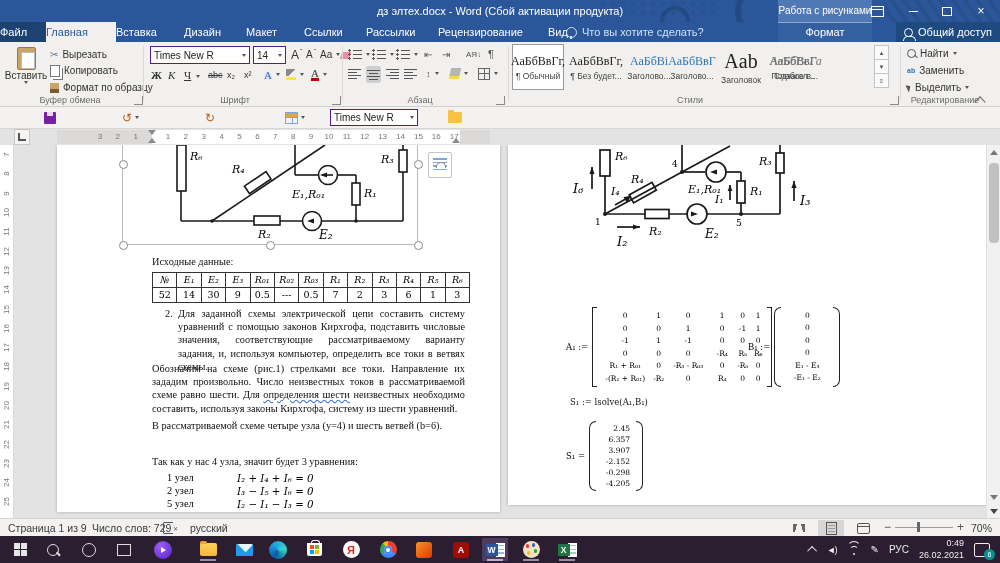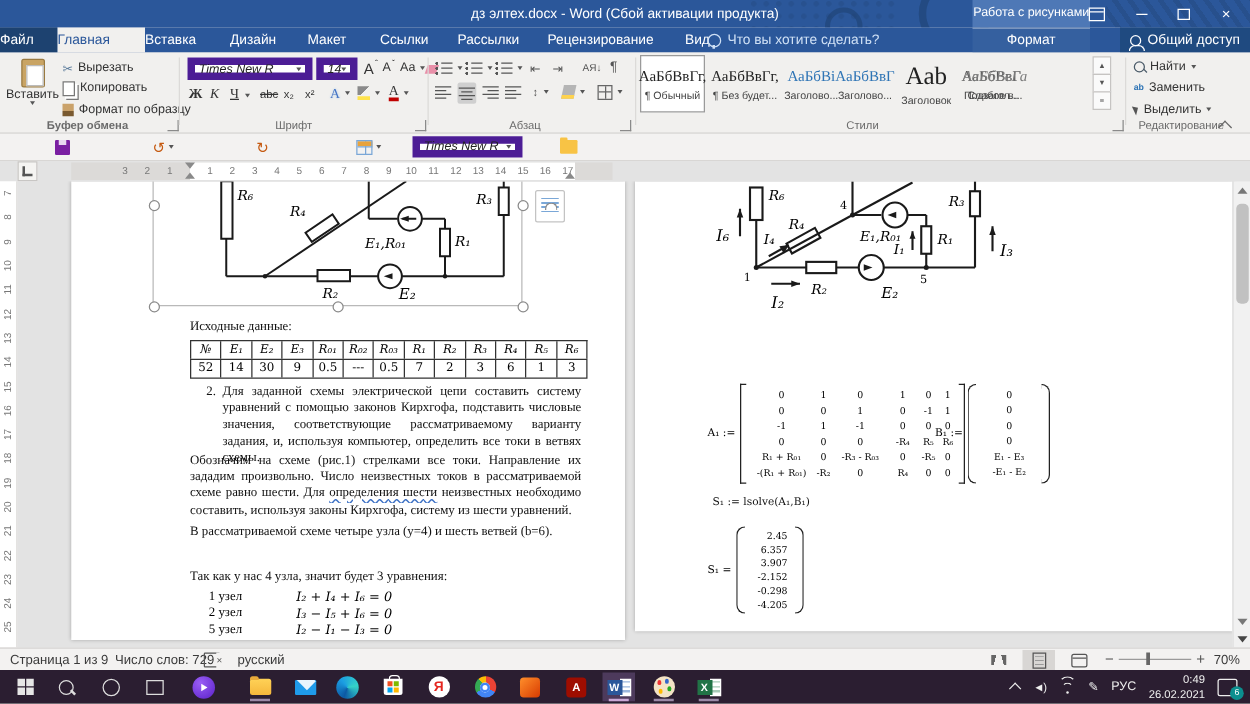--- a/index.html
+++ b/index.html
@@ -39,22 +39,22 @@
     justify-content:center;gap:5px;color:#fff;font-size:11px;}
   .ic-person{width:7px;height:7px;border:1px solid #fff;border-radius:50%;position:relative;display:block;}
   .ic-person:after{content:"";position:absolute;left:-2px;top:7px;width:11px;height:4px;border:1px solid #fff;border-bottom:none;border-radius:5px 5px 0 0;}
 
   
   .ribbon{position:absolute;left:0;top:42px;width:1000px;height:65px;background:#f1f0ee;border-bottom:1px solid #d2d0ce;box-sizing:border-box;}
   .rsep{position:absolute;top:4px;width:1px;height:54px;background:#dcdad8;}
   .glabel{position:absolute;top:53px;font-size:9px;color:#6b6b6b;text-align:center;}
   .launcher{position:absolute;top:54px;width:8px;height:8px;border-right:1px solid #8a8a8a;border-bottom:1px solid #8a8a8a;}
   .smallbtn{position:absolute;display:flex;align-items:center;gap:4px;font-size:10px;color:#333;height:15px;}
-  .combo{position:absolute;background:#fff;border:6px solid #4c1d95;box-sizing:border-box;font-size:10px;color:#222;
-    display:flex;align-items:center;padding:0 3px;justify-content:space-between;font-style:italic;}
+  .combo{position:absolute;background:#fff;border:1px solid #4c1d95;box-sizing:border-box;font-size:10px;color:#222;
+    display:flex;align-items:center;padding:0 3px;justify-content:space-between;}
   .caret{width:0;height:0;border-left:3px solid transparent;border-right:3px solid transparent;border-top:4px solid #555;display:inline-block;}
   .caret.sm{border-left-width:2.5px;border-right-width:2.5px;border-top-width:3px;}
   .pastebtn{position:absolute;left:8px;top:3px;width:36px;height:58px;display:flex;flex-direction:column;align-items:center;font-size:10px;color:#333;}
   .clip{width:17px;height:21px;background:#c9a464;border:1px solid #9a7a40;border-radius:2px;position:relative;margin-top:2px;}
   .clip:after{content:"";position:absolute;left:3px;top:4px;width:12px;height:15px;background:#fff;border:1px solid #bbb;}
   .fmt-letter{font-family:"Liberation Serif",serif;font-size:11px;color:#333;}
   .bars{width:13px;height:11px;display:flex;flex-direction:column;justify-content:space-between;padding-top:1px;box-sizing:border-box;}
   .bars i{display:block;height:1.4px;background:#555;}
   .al-l i:nth-child(2n){width:70%;} .al-l i:nth-child(2n+1){width:100%;}
   .al-c i:nth-child(2n){width:70%;margin:0 auto;} .al-c i:nth-child(2n+1){width:100%;}
@@ -272,21 +272,21 @@
       <span>Вырезать</span>
     </div>
     <div class="smallbtn" style="left:50px;top:21px;">
       <span style="width:8px;height:10px;border:1px solid #777;background:#fff;box-shadow:2px 2px 0 #fff,3px 3px 0 #777;"></span>
       <span>Копировать</span>
     </div>
     <div class="smallbtn" style="left:50px;top:38px;">
       <span style="width:9px;height:10px;background:linear-gradient(#caa26a 55%,#7a5a30 55%);"></span>
       <span>Формат по образцу</span>
     </div>
-    <div class="glabel" style="left:20px;width:100px;font-weight:bold;">Буфер обмена</div>
+    <div class="glabel" style="left:20px;width:100px;">Буфер обмена</div>
     <div class="launcher" style="left:134px;"></div>
     <div class="rsep" style="left:143px;"></div>
 
     <div class="combo" style="left:150px;top:4px;width:100px;height:18px;">
       <span>Times New R</span>
         <span class="caret sm"></span>
     </div>
     <div class="combo" style="left:253px;top:4px;width:33px;height:18px;">
       <span>14</span>
         <span class="caret sm"></span>

